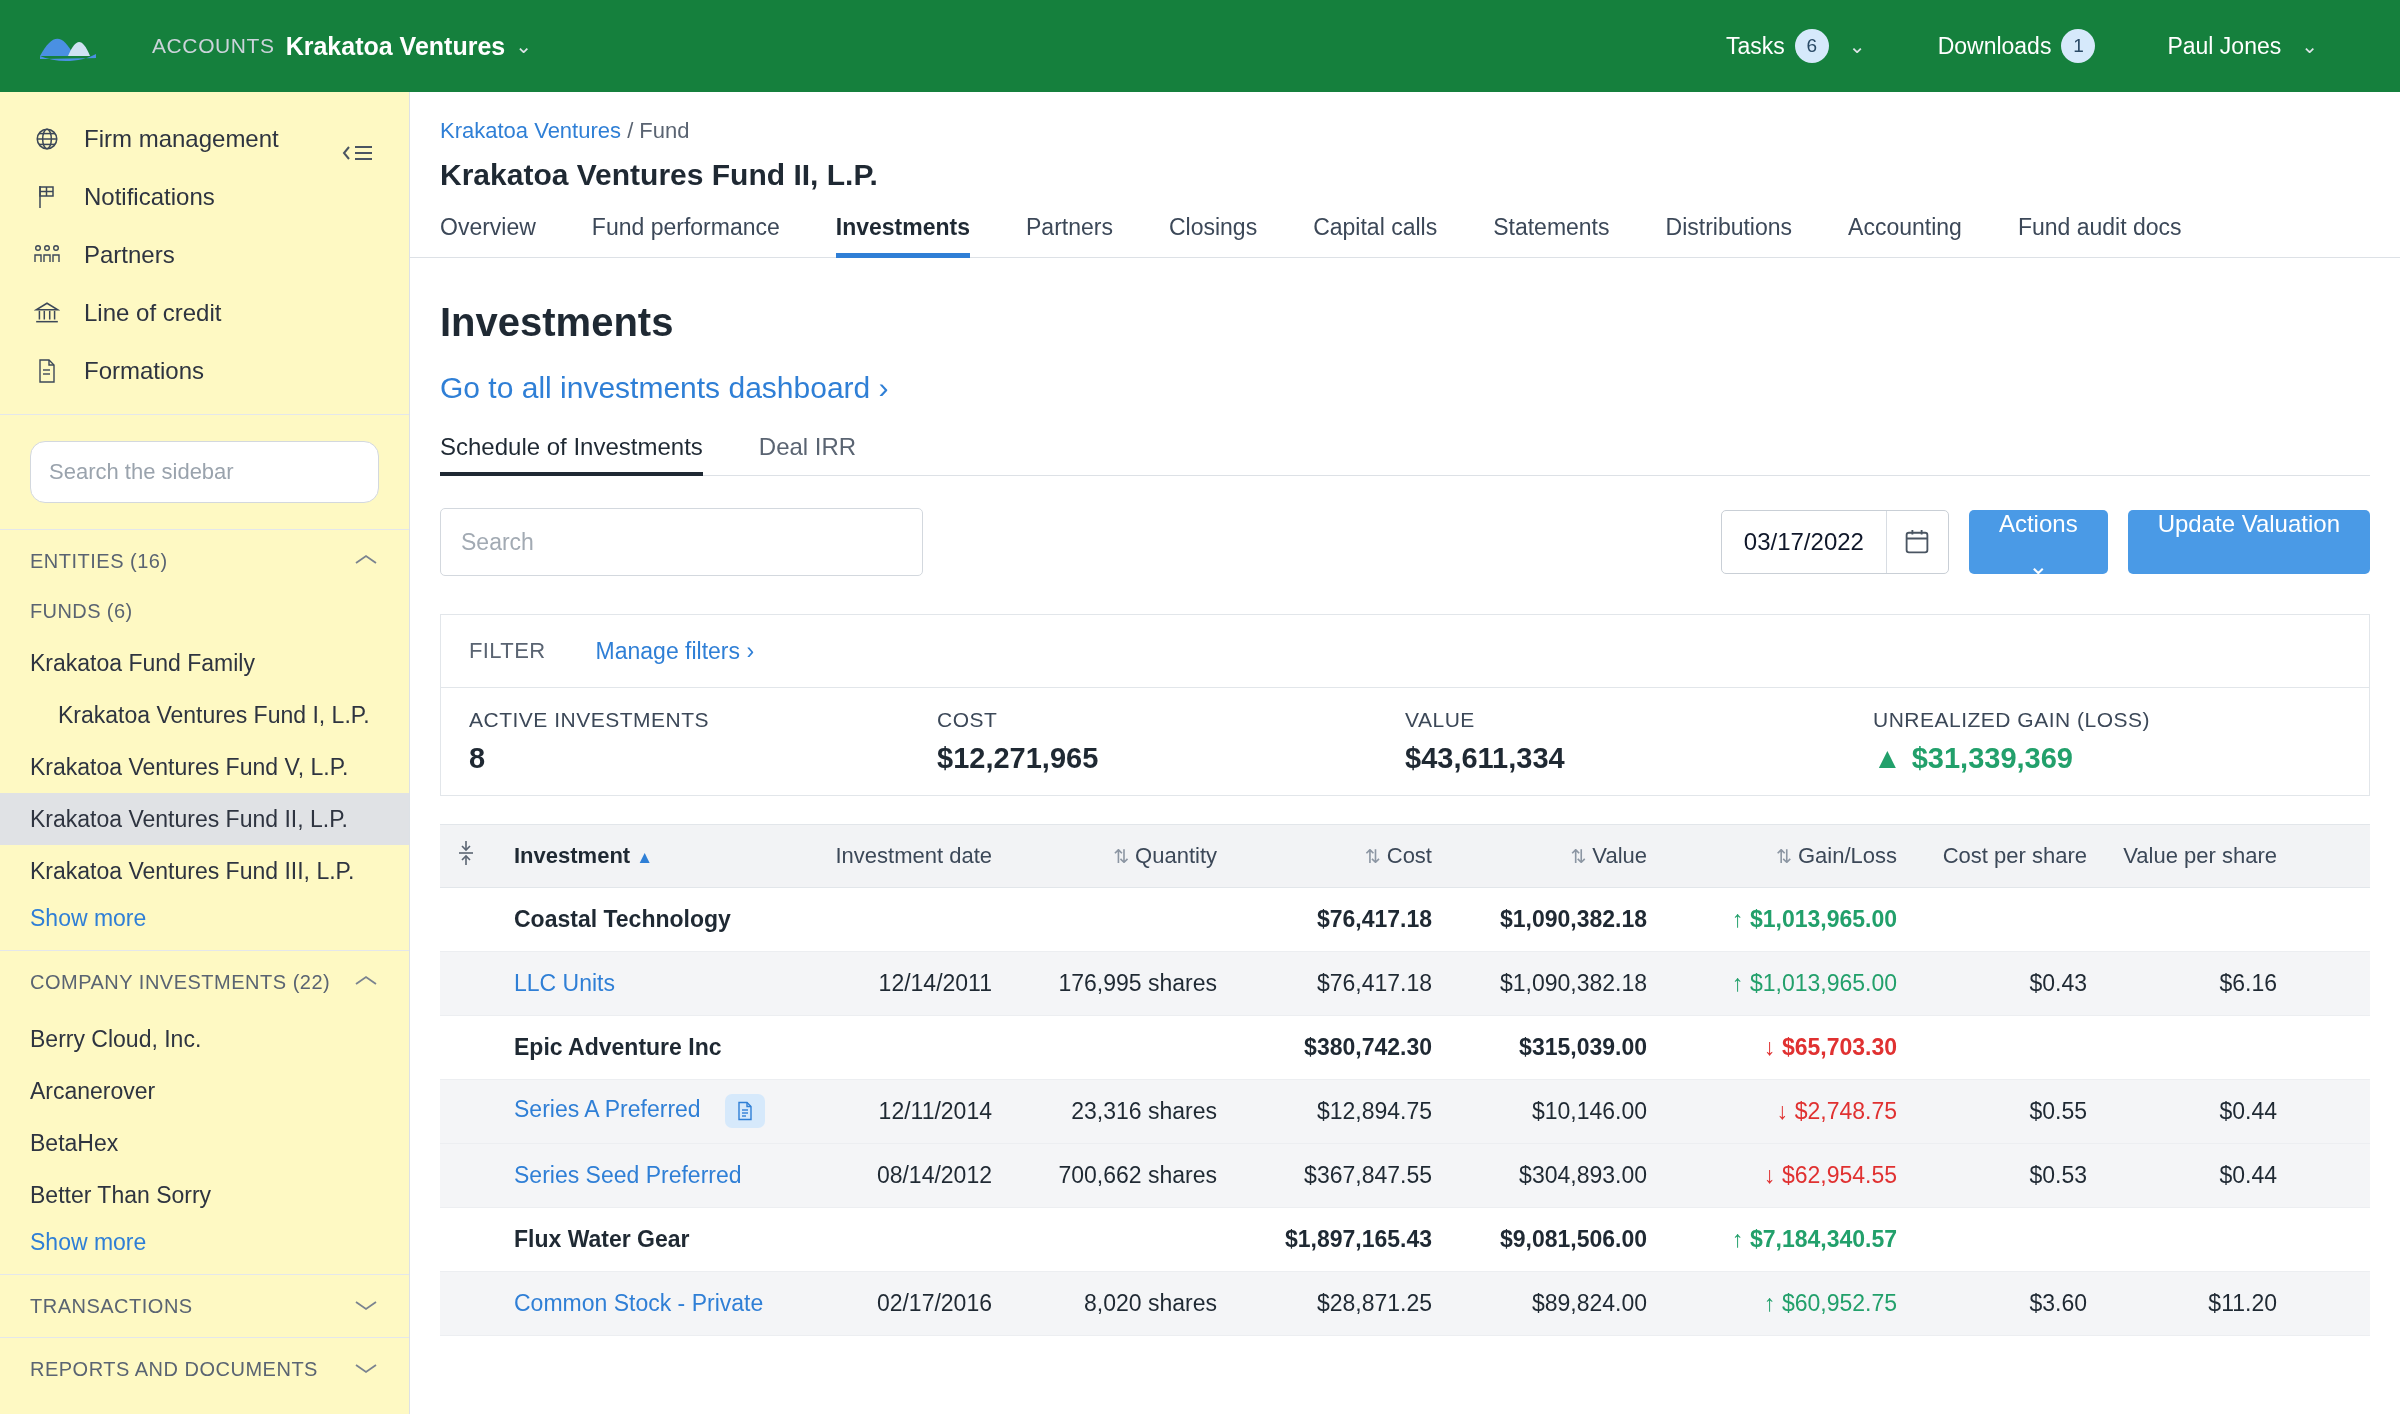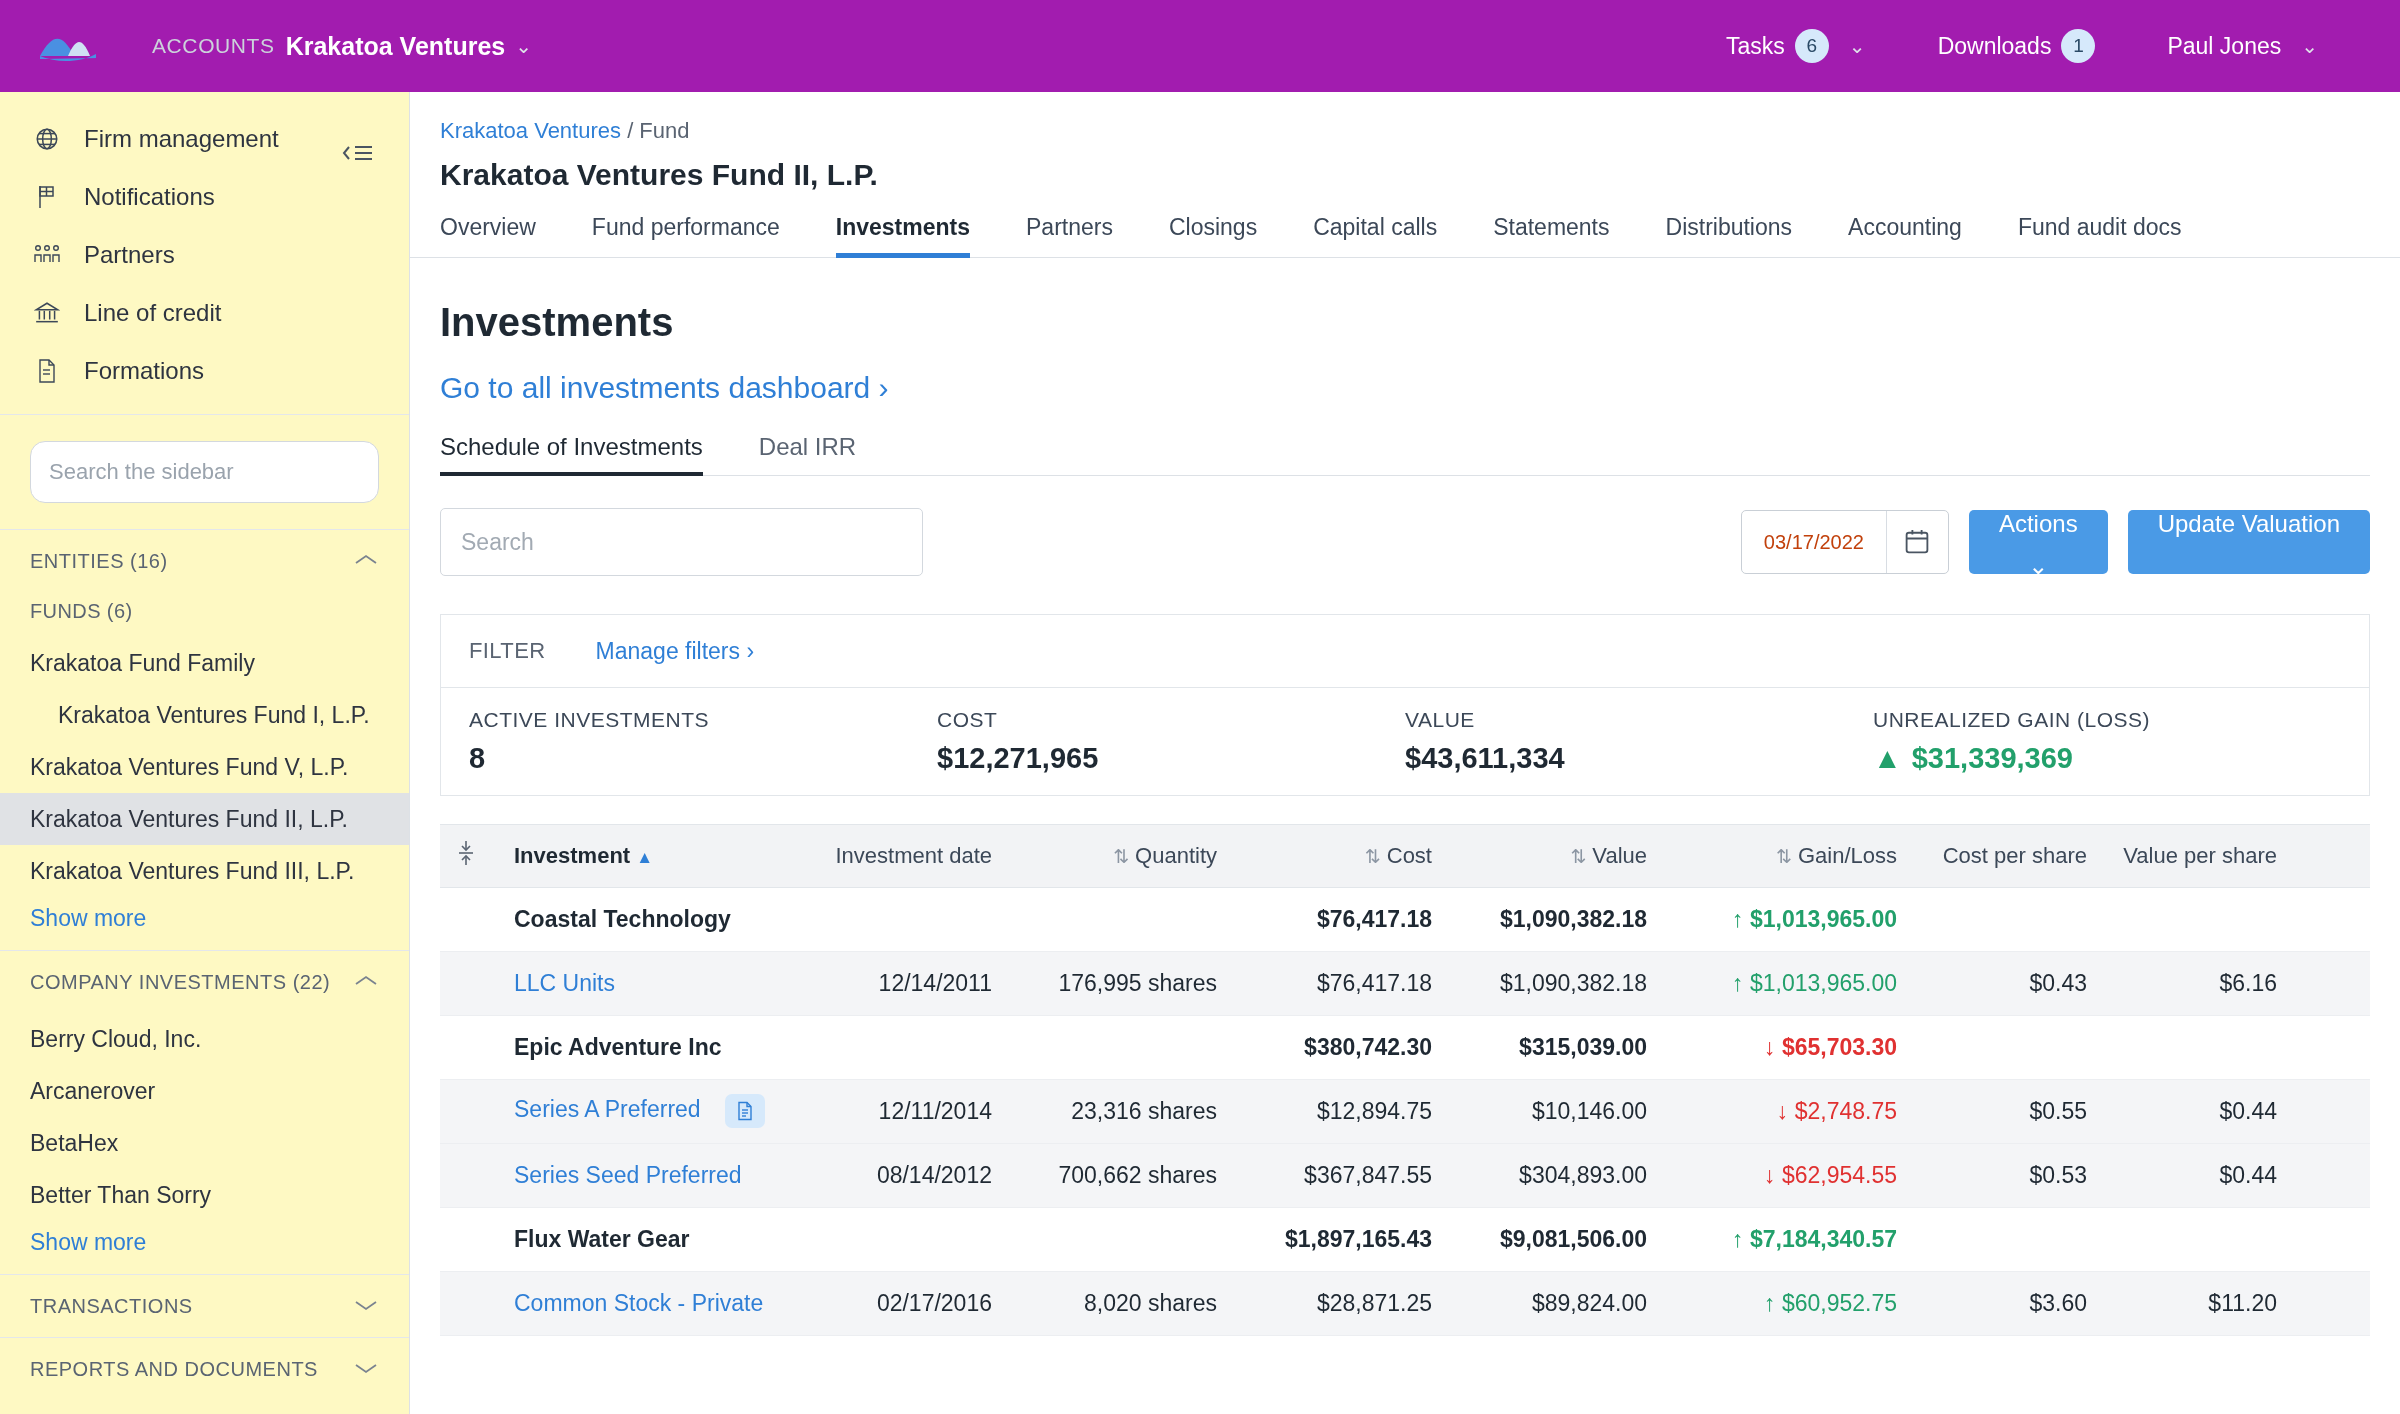--- a/index.html
+++ b/index.html
@@ -7,21 +7,21 @@
     width: 2400px; height: 1414px;
     font-family: "Liberation Sans", sans-serif;
     background: #ffffff;
     overflow: hidden;
   }
 
   
   .topbar {
     position: absolute; top: 0; left: 0;
     width: 2400px; height: 92px;
-    background: #a21caf;
+    background: #15803d;
     display: flex; align-items: center;
     color: #ffffff;
   }
   .brand-logo { margin-left: 38px; width: 64px; height: 40px; position: relative; }
   .accounts-label {
     margin-left: 50px;
     font-size: 21px; letter-spacing: 0.6px;
     color: #ccd3db; font-weight: 400;
   }
   .account-name {
@@ -170,21 +170,21 @@
   }
   .tb-search::placeholder { color: #a2aab3; }
   .tb-right { margin-left: auto; display: flex; align-items: center; gap: 20px; }
   .datefield {
     display: flex; align-items: stretch;
     height: 64px; border: 1px solid #c9cfd6; border-radius: 5px;
     background: #fff; overflow: hidden;
   }
   .datefield .dval {
     display: flex; align-items: center; padding: 0 22px;
-    font-size: 20px; color: #c2410c; white-space: nowrap;
+    font-size: 24px; color: #0f172a; white-space: nowrap;
   }
   .datefield .dbtn {
     display: flex; align-items: center; justify-content: center;
     width: 62px; border-left: 1px solid #d8dde3; cursor: pointer;
   }
   .btn {
     height: 64px; border: none; border-radius: 5px;
     padding: 0 30px; font-size: 24px; color: #fff;
     background: #4a9ae6; cursor: pointer;
     font-family: "Liberation Sans", sans-serif;

